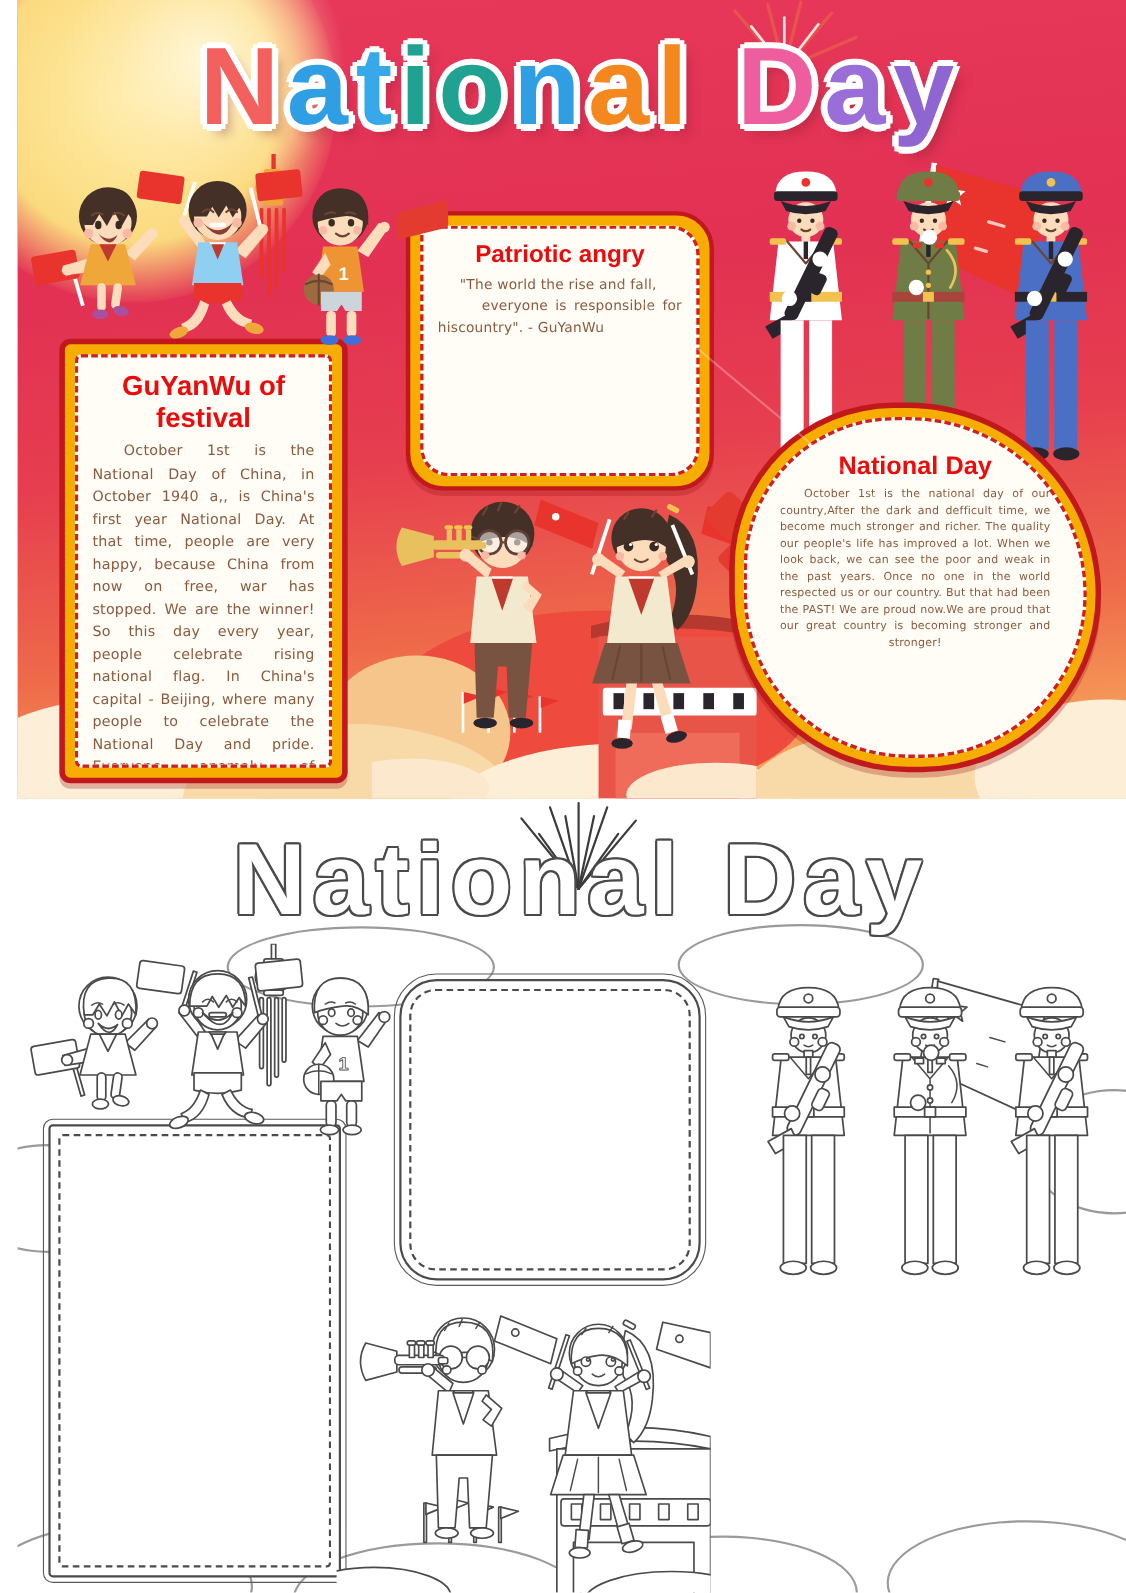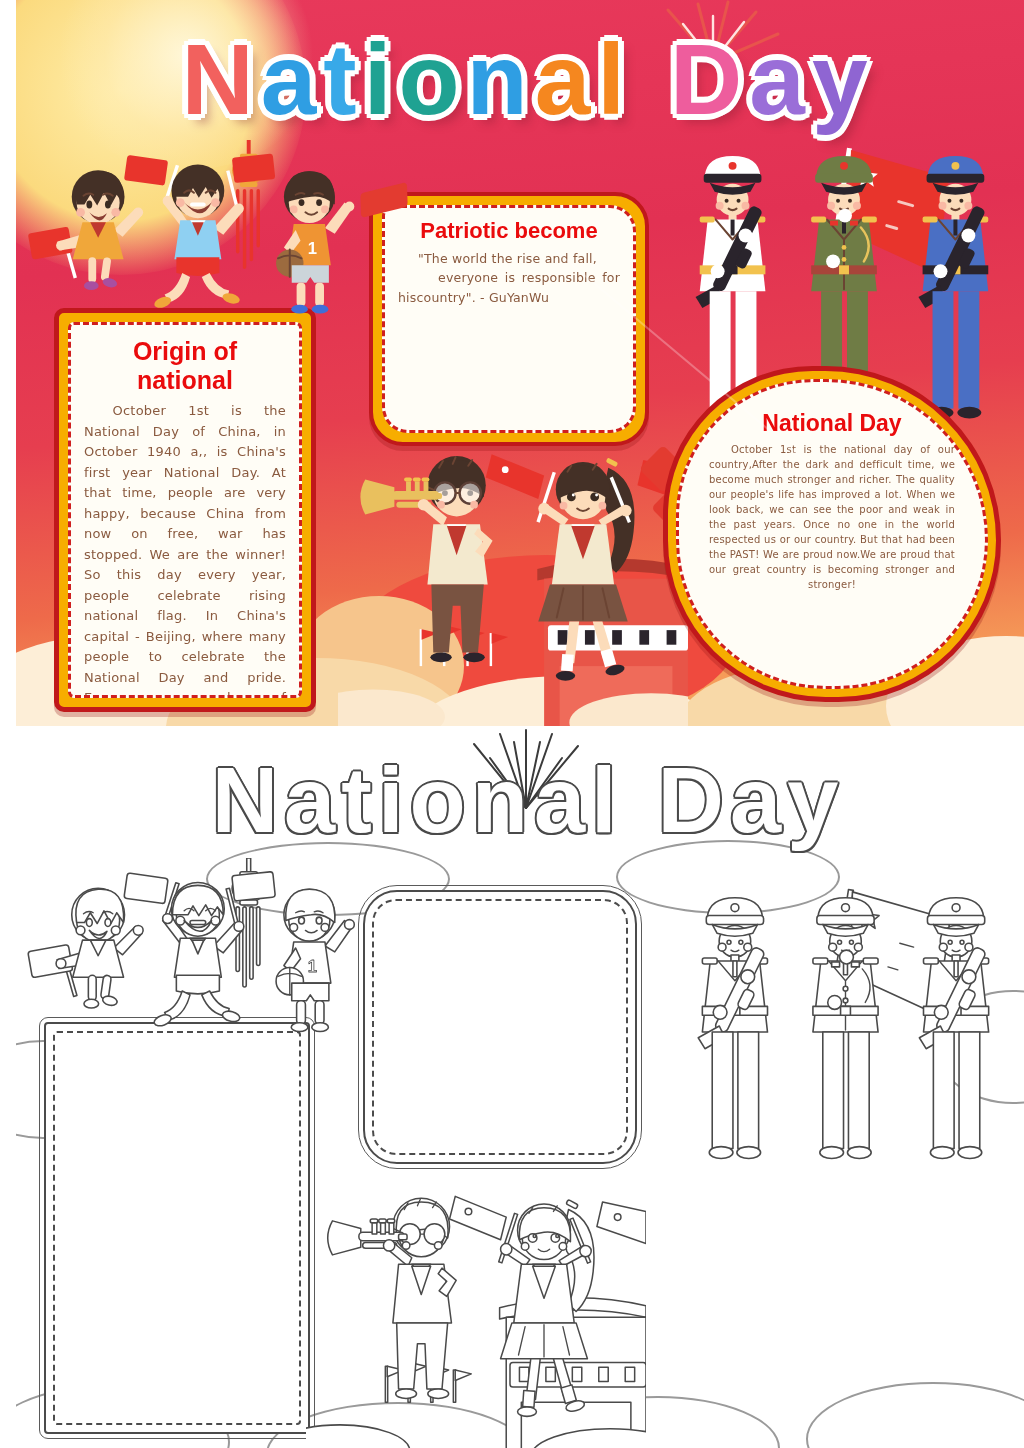--- a/index.html
+++ b/index.html
@@ -302,29 +302,29 @@
       <rect class="cu" x="286" y="152" width="21" height="118"></rect>
             <rect class="cu" x="312" y="152" width="21" height="118"></rect>
       <ellipse class="cd" cx="295" cy="274" rx="12" ry="6"></ellipse>
             <ellipse class="cd" cx="323" cy="274" rx="12" ry="6"></ellipse>
     </g>
   </svg>
       </div>
 
     <div class="box origin">
       <div class="inner">
-        <h2>Origin of national</h2>
+        <h2>GuYanWu of festival</h2>
         <p>October 1st is the National Day of China, in October 1940 a,, is China's first year National Day. At that time, people are very happy, because China from now on free, war has stopped. We are the winner! So this day every year, people celebrate rising national flag. In China's capital - Beijing, where many people to celebrate the National Day and pride. Everyone anomaly of excitement. Very angry.</p>
       </div>
     </div>
 
     <div class="ribbon"></div>
     <div class="box patriotic">
       <div class="inner">
-        <h2>Patriotic become</h2>
+        <h2>Patriotic angry</h2>
         <p class="q2">"The world the rise and fall,</p>
         <p class="q3">everyone is responsible for hiscountry". - GuYanWu</p>
       </div>
     </div>
 
     <div class="slot" style="left:322px;top:425px;width:350px;z-index:6">
         <svg viewBox="0 0 360 310" xmlns="http://www.w3.org/2000/svg" class="art color">
     <g>
       <path class="crf" d="M205,148 q78,-20 155,-2 l0,12 q-77,-16 -155,2z"></path>
       <rect class="cf2" x="212" y="158" width="148" height="152"></rect>

